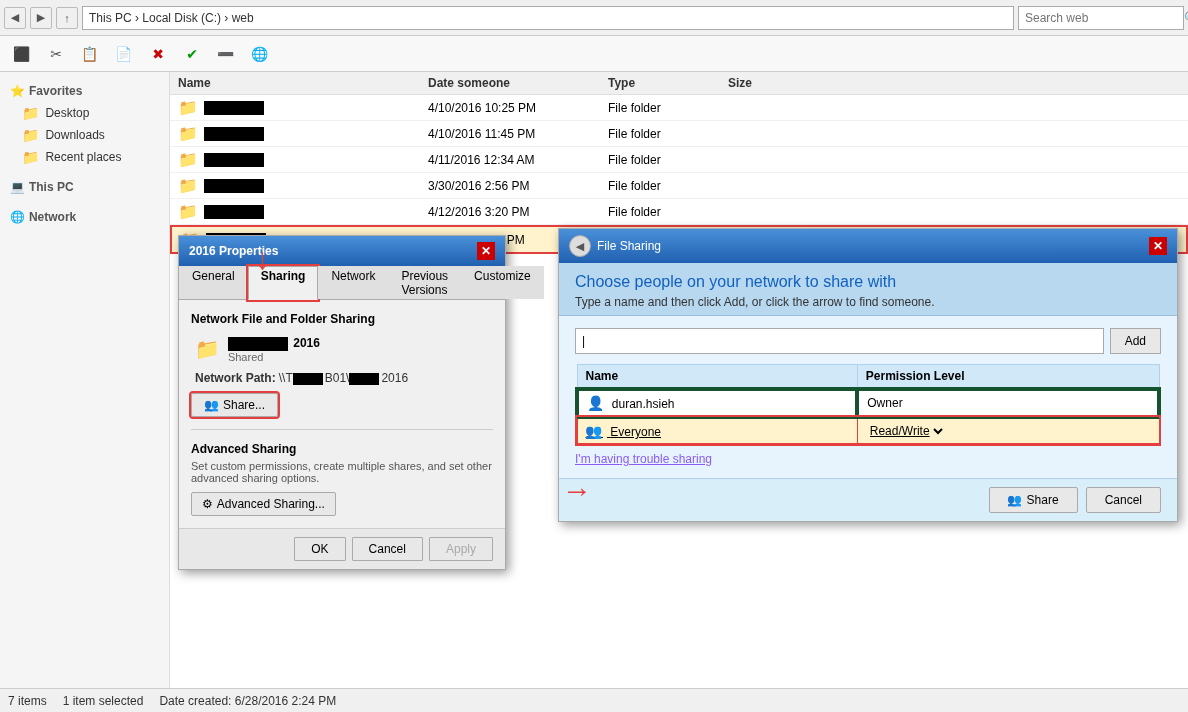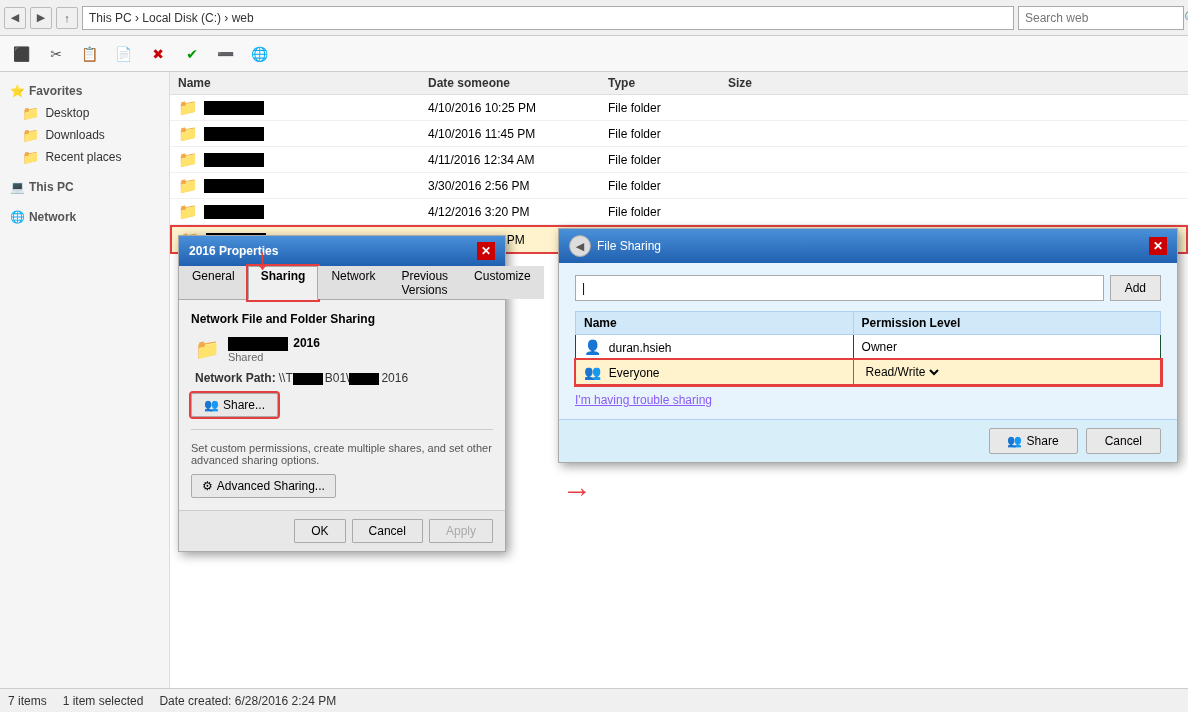--- a/index.html
+++ b/index.html
@@ -336,21 +336,21 @@
     .fs-table { width: 100%; border-collapse: collapse; margin-bottom: 8px; }
     .fs-table th {
       text-align: left;
       padding: 4px 8px;
       background: #d0e8f8;
       border: 1px solid #b0d0f0;
       font-weight: bold;
     }
     .fs-table td {
       padding: 4px 8px;
-      border: 1px solid #14532d;
+      border: 4px solid #14532d;
       background: #fff;
     }
     .fs-table tr.selected td { background: #fff3cd; border: 1px solid #e53e3e; }
     .user-icon { font-size: 14px; margin-right: 4px; }
     .fs-trouble { color: #8b5cf6; text-decoration: underline; cursor: pointer; font-size: 12px; margin-top: 8px; display: block; }
     .fs-footer {
       display: flex;
       justify-content: flex-end;
       padding: 8px 16px;
       gap: 8px;
@@ -588,20 +588,21 @@
           <span>
             \\T<span class="redact-box" style="width:30px;height:12px;display:inline-block;"></span>B01\<span class="redact-box" style="width:30px;height:12px;display:inline-block;"></span>2016
           </span>
         </div>
         <button class="share-btn">
           <span>👥</span>
           <span>Share...</span>
         </button>
       </div>
       <div class="adv-section">
+        <div class="adv-title">Advanced Sharing</div>
         <div class="adv-desc">Set custom permissions, create multiple shares, and set other advanced sharing options.</div>
         <button class="adv-btn">
           <span>⚙</span>
           <span>Advanced Sharing...</span>
         </button>
       </div>
     </div>
     <div class="dialog-footer">
       <button class="footer-btn">OK</button>
       <button class="footer-btn">Cancel</button>
@@ -610,20 +611,24 @@
   </div>
 </div>
 
 <div class="fs-dialog">
   <div class="fs-title-bar">
     <div style="display:flex;align-items:center;gap:6px;">
       <button class="fs-nav-btn">◀</button>
       <span>File Sharing</span>
     </div>
     <button class="fs-close">✕</button>
+  </div>
+  <div class="fs-header">
+    <div class="fs-heading">Choose people on your network to share with</div>
+    <div class="fs-sub">Type a name and then click Add, or click the arrow to find someone.</div>
   </div>
   <div class="fs-body">
     <div class="fs-input-row">
       <input type="text" class="fs-input" value="|" style="">
       <button class="fs-add-btn">Add</button>
     </div>
     <table class="fs-table">
       <thead>
         <tr>
           <th>Name</th>
@@ -631,21 +636,21 @@
         </tr>
       </thead>
       <tbody id="fs-users-body">
       <tr>
       <td>
         <span class="user-icon">👤</span>
         <span>duran.hsieh</span>
       </td>
       <td>Owner</td>
     </tr>
-          <tr class="selected" style="outline: rgb(229, 62, 62) solid 2px;">
+          <tr class="selected" style="outline: rgb(229, 62, 62) solid 2px; text-decoration: underline;">
       <td>
         <span class="user-icon">👥</span>
         <span>Everyone</span>
       </td>
       <td>
               <div class="permission-dropdown">
                 <select class="perm-select"><option>Read/Write</option><option>Read</option><option>Remove</option></select>
               </div>
             </td>
     </tr>

